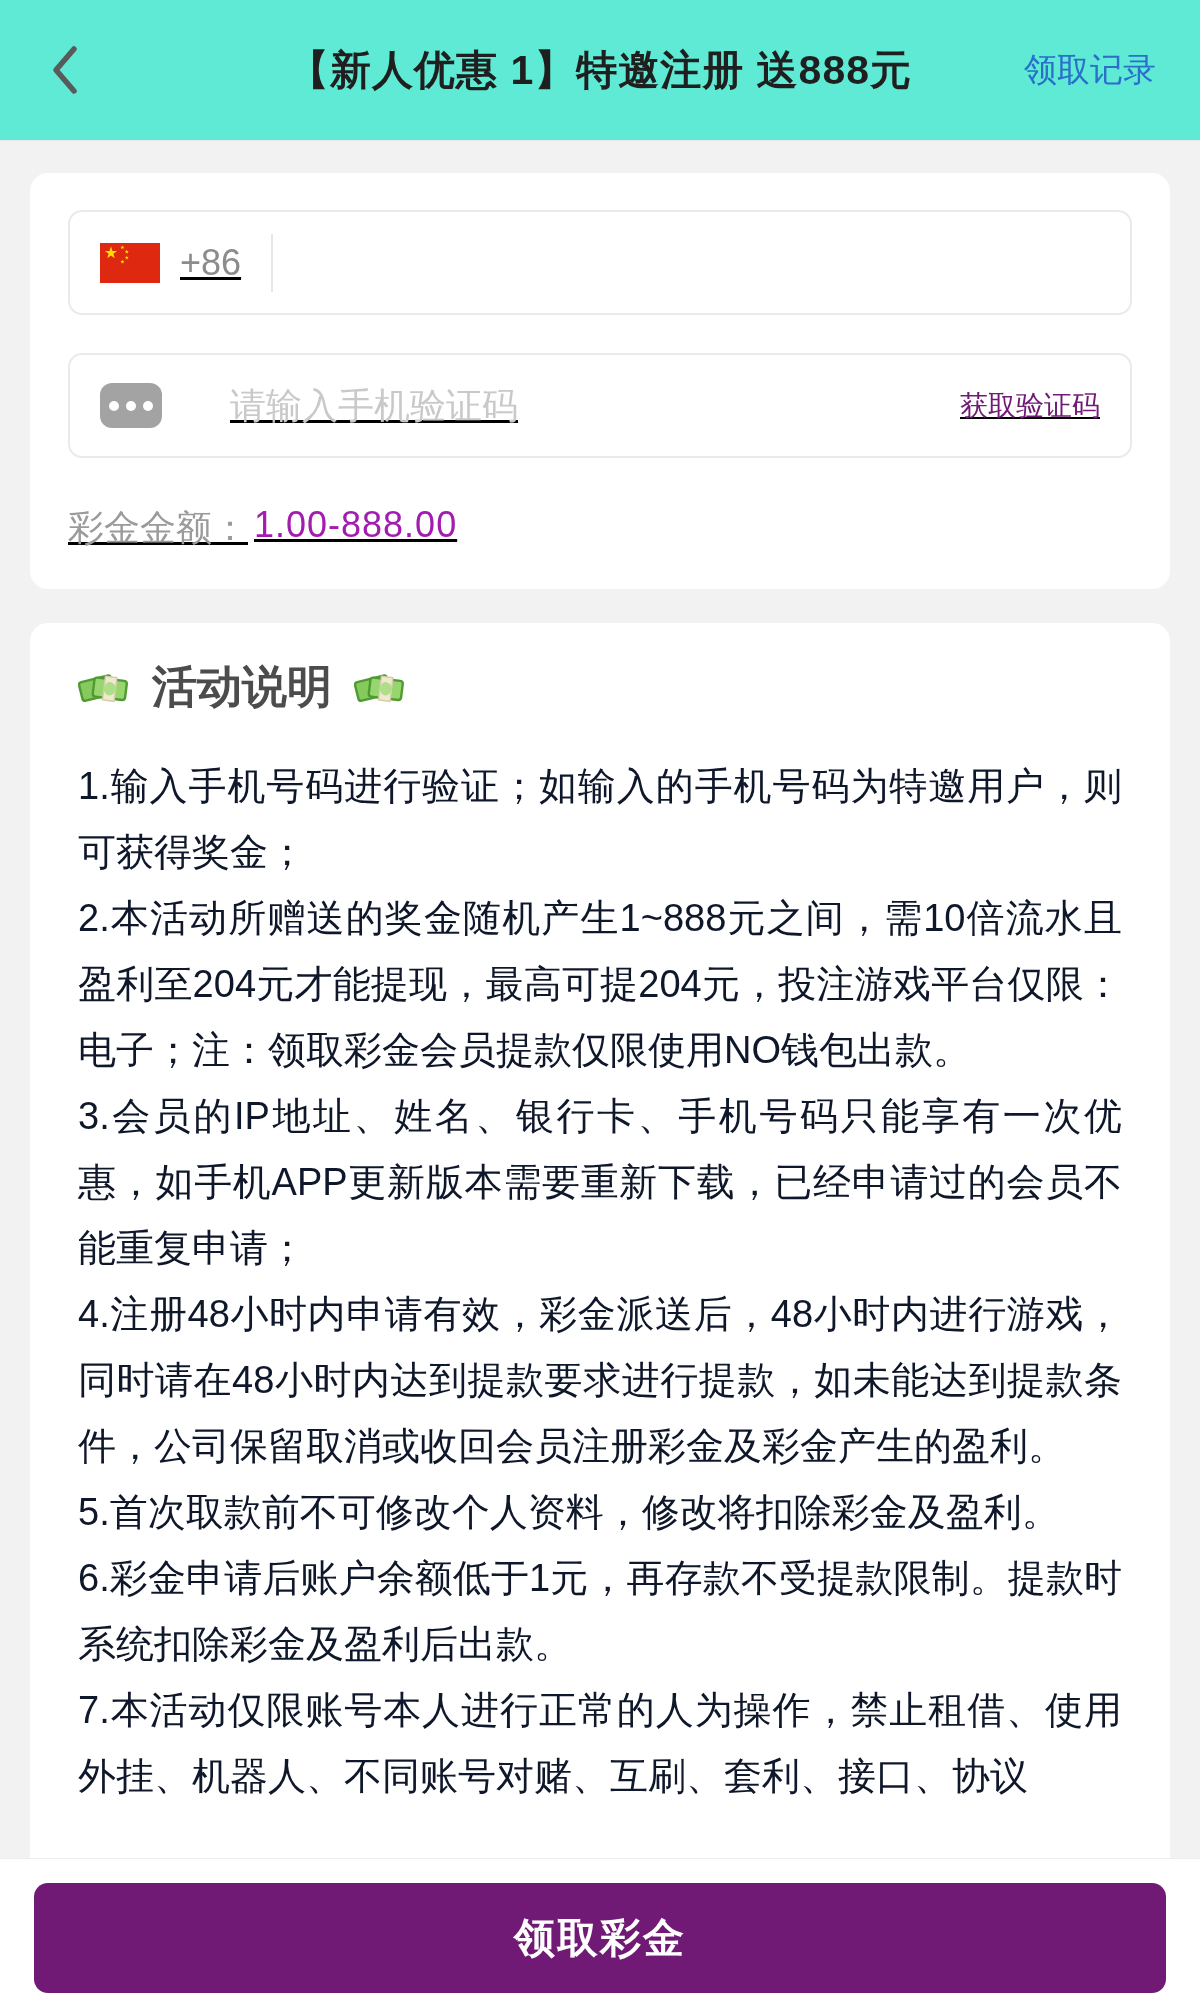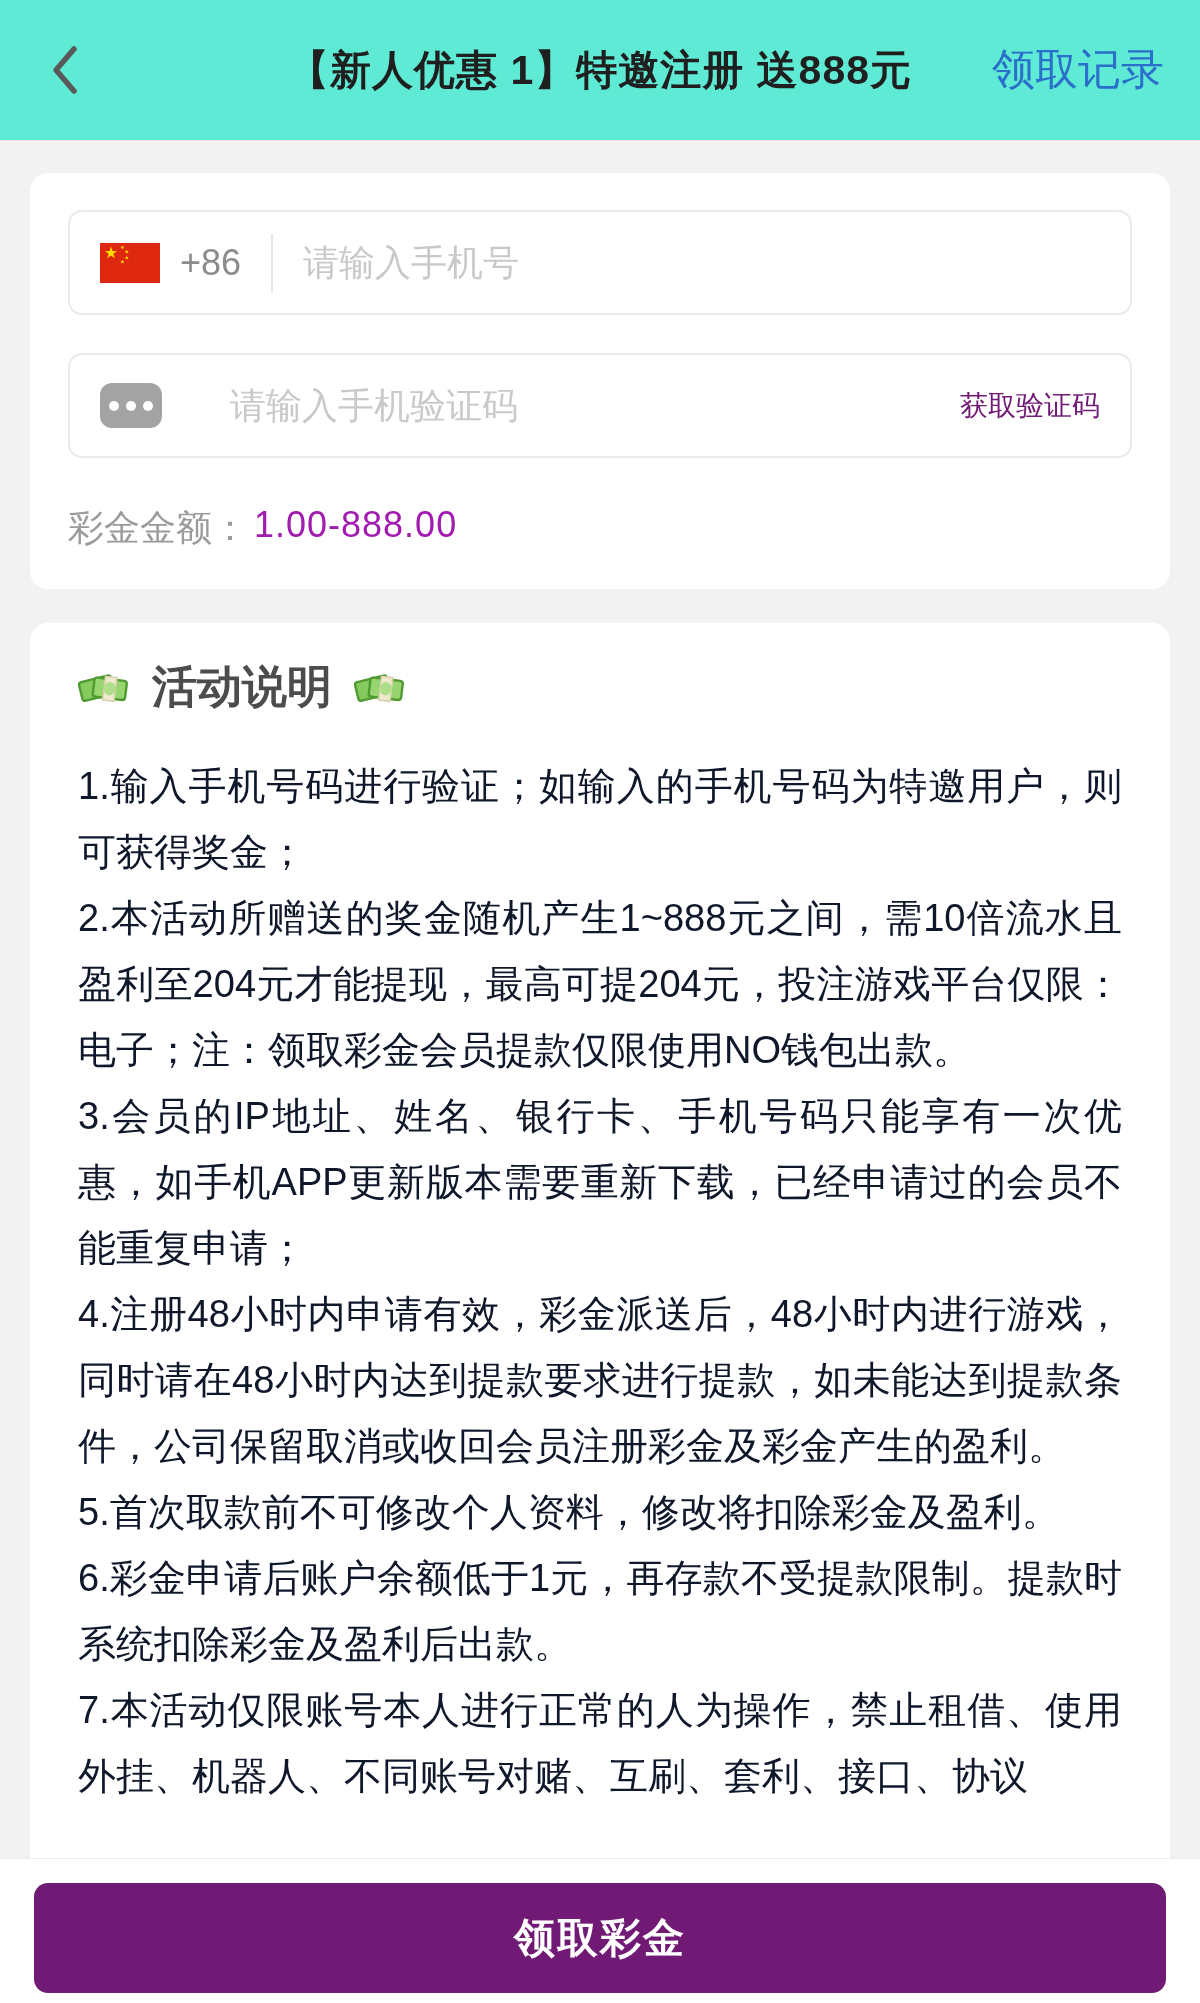--- a/index.html
+++ b/index.html
@@ -32,32 +32,33 @@
     cursor: pointer;
   }
   .header-title {
     font-size: 41px;
     font-weight: 700;
     color: #1f1f1f;
     letter-spacing: 1px;
   }
   .history-link {
     position: absolute;
-    right: 36px;
-    font-size: 43px;
+    right: 44px;
+    font-size: 33px;
     color: #2a6fc9;
     cursor: pointer;
     white-space: nowrap;
   }
   
   .form-card {
     margin: 33px 30px 0;
     background: #ffffff;
     border-radius: 18px;
     padding: 37px 38px 36px;
+    text-decoration: underline;
   }
   .input-box {
     display: flex;
     align-items: center;
     height: 105px;
     border: 2px solid #eaeaea;
     border-radius: 14px;
     padding: 0 30px;
     background: #fff;
   }
@@ -209,21 +210,20 @@
         <rect width="30" height="20" fill="#de2910"></rect>
         <use href="#star5" fill="#ffde00" transform="translate(5.5,5) scale(3.2)"></use>
         <use href="#star5" fill="#ffde00" transform="translate(11.2,2.2) scale(1.1)"></use>
         <use href="#star5" fill="#ffde00" transform="translate(13.4,4.4) scale(1.1)"></use>
         <use href="#star5" fill="#ffde00" transform="translate(13.4,7.3) scale(1.1)"></use>
         <use href="#star5" fill="#ffde00" transform="translate(11.2,9.4) scale(1.1)"></use>
       </svg>
     </span>
     <span class="country-code">+86</span>
     <span class="vdivider"></span>
-    <input class="text-field" type="text" placeholder="请输入手机号" style="">
   </div>
 
   <div class="input-box">
     <span class="dots-icon">
         <i></i>
         <i></i>
         <i></i>
       </span>
     <input class="text-field" type="text" placeholder="请输入手机验证码" style="">
     <span class="get-code">获取验证码</span>

